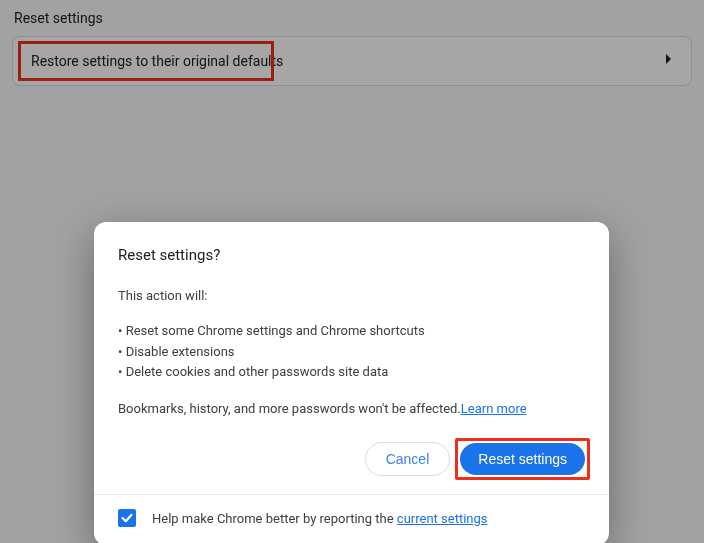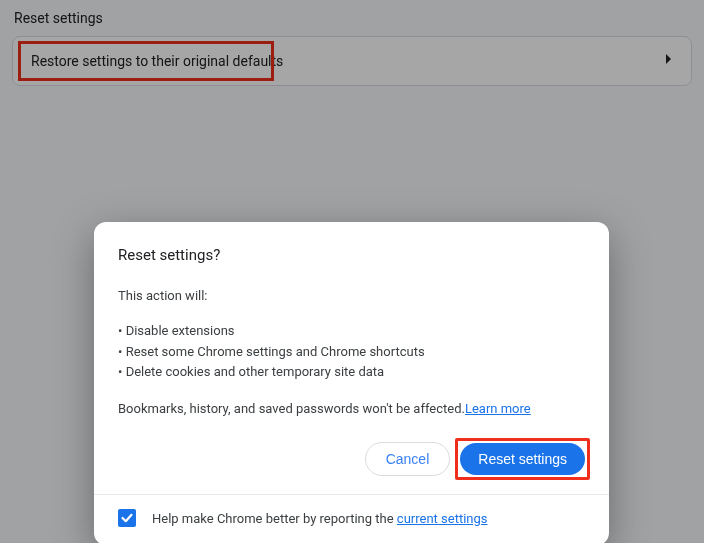--- a/index.html
+++ b/index.html
@@ -162,26 +162,26 @@
 
 <div class="highlight-red" style="left:18px; top:41px; width:256px; height:40px;"></div>
 
 <div class="overlay"></div>
 
 <div class="dialog">
   <div class="dialog-body">
     <div class="dialog-title">Reset settings?</div>
     <div class="dialog-text">This action will:</div>
     <div class="dialog-bullets">
+      <div>• <span>Reset some Chrome settings and Chrome shortcuts</span></div>
       <div>• <span>Disable extensions</span></div>
-      <div>• <span>Reset some Chrome settings and Chrome shortcuts</span></div>
-      <div>• <span>Delete cookies and other temporary site data</span></div>
+      <div>• <span>Delete cookies and other passwords site data</span></div>
     </div>
     <div class="dialog-note">
-      <span>Bookmarks, history, and saved passwords won't be affected.</span><a class="link">Learn more</a>
+      <span>Bookmarks, history, and more passwords won't be affected.</span><a class="link">Learn more</a>
     </div>
     <div class="dialog-actions">
       <button class="btn-outline">Cancel</button>
       <span class="primary-wrap">
         <button class="btn-primary">Reset settings</button>
         <span class="highlight-red" style="left:-5px; top:-5px; right:-5px; bottom:-5px; border-radius:2px;"></span>
       </span>
     </div>
   </div>
   <div class="dialog-footer">

